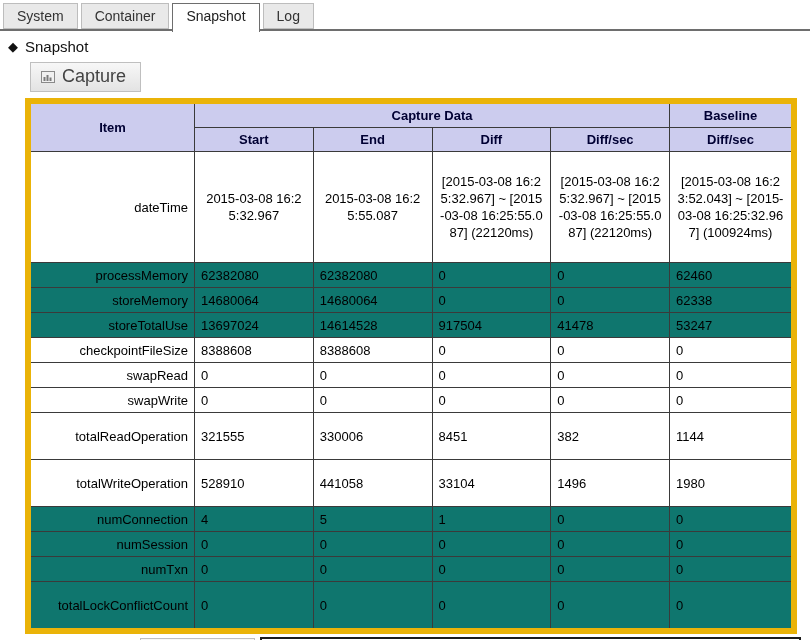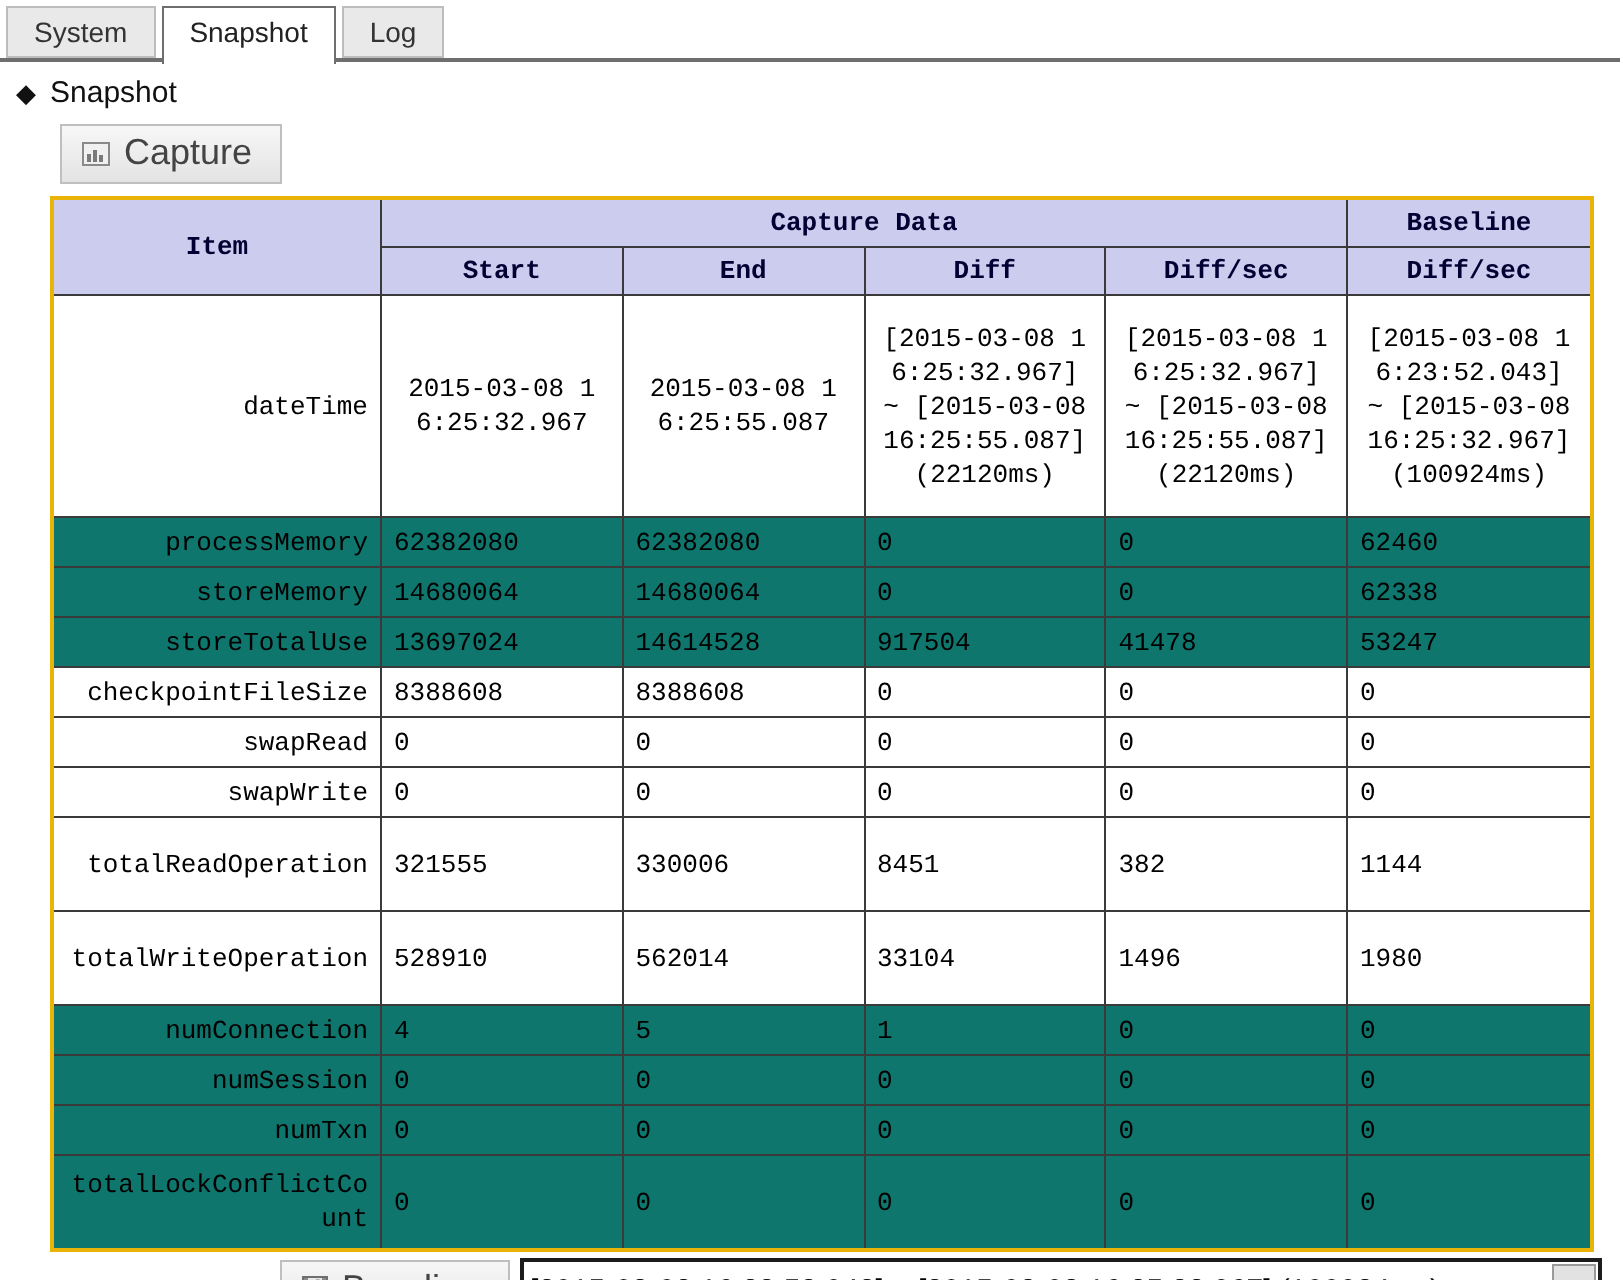--- a/index.html
+++ b/index.html
@@ -53,21 +53,21 @@
 
   
   table.snap {
     border-collapse:collapse;
     table-layout:fixed;
     margin:6px 0 0 25px;
     width:772px;
     font-size:13px;
   }
   table.snap, table.snap th, table.snap td { border:1px solid #3a3a3a; }
-  table.snap { border:2px solid #eab308;font-family:Liberation Mono, monospace; }
+  table.snap { border:6px solid #eab308; }
   table.snap th {
     background:#ccccee;
     color:#000033;
     font-weight:bold;
     height:23px;
     font-size:13px;
     padding:0 4px;
   }
   table.snap td {
     padding:3px 6px;
@@ -103,20 +103,21 @@
     background:#e2e2e2; border:1px solid #9a9a9a;
     display:flex; align-items:center; justify-content:center;
   }
   .icon-svg { display:block; }
 </style>
 </head>
 <body>
 
 <div class="tabbar">
   <div class="tab">System</div>
+  <div class="tab">Container</div>
   <div class="tab active">Snapshot</div>
   <div class="tab">Log</div>
 </div>
 <div class="tab-underline"></div>
 
 <div class="section-heading">
   <span class="diamond">◆</span>
   <span>Snapshot</span>
 </div>
 
@@ -210,21 +211,21 @@
         <td class="item-cell">totalReadOperation</td>
         <td class="num-cell">321555</td>
         <td class="num-cell">330006</td>
         <td class="num-cell">8451</td>
         <td class="num-cell">382</td>
         <td class="num-cell">1144</td>
       </tr>
       <tr class="two-line">
         <td class="item-cell">totalWriteOperation</td>
         <td class="num-cell">528910</td>
-        <td class="num-cell">562014</td>
+        <td class="num-cell">441058</td>
         <td class="num-cell">33104</td>
         <td class="num-cell">1496</td>
         <td class="num-cell">1980</td>
       </tr>
       <tr class="plain shaded">
         <td class="item-cell">numConnection</td>
         <td class="num-cell">4</td>
         <td class="num-cell">5</td>
         <td class="num-cell">1</td>
         <td class="num-cell">0</td>

